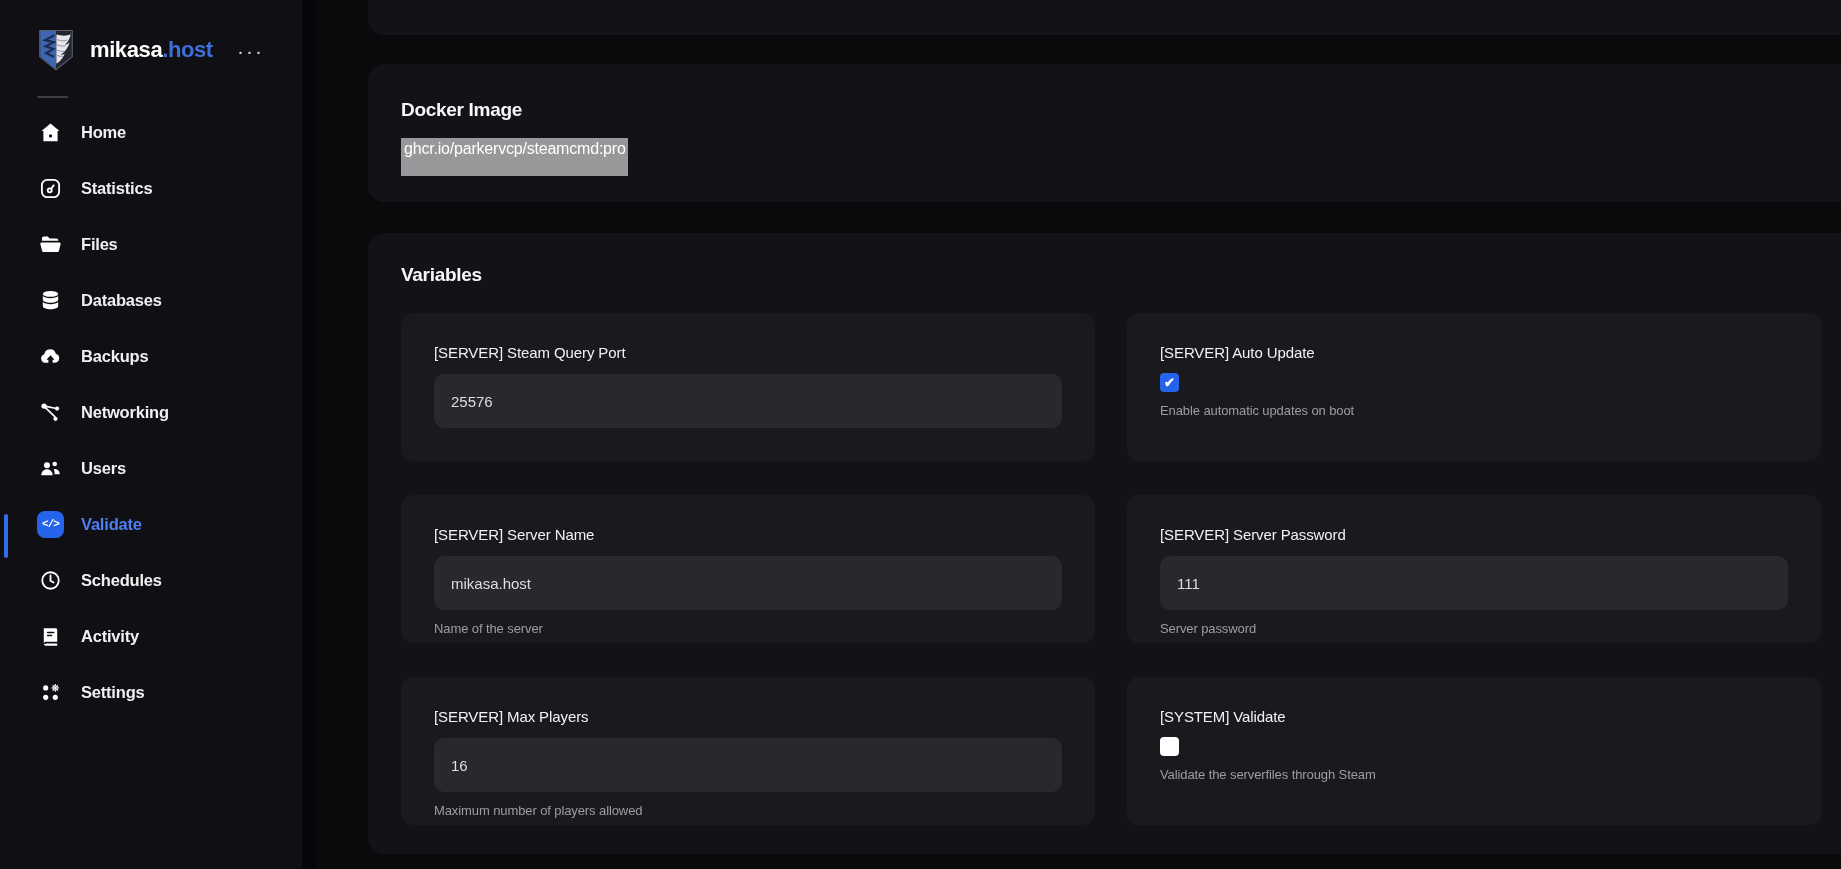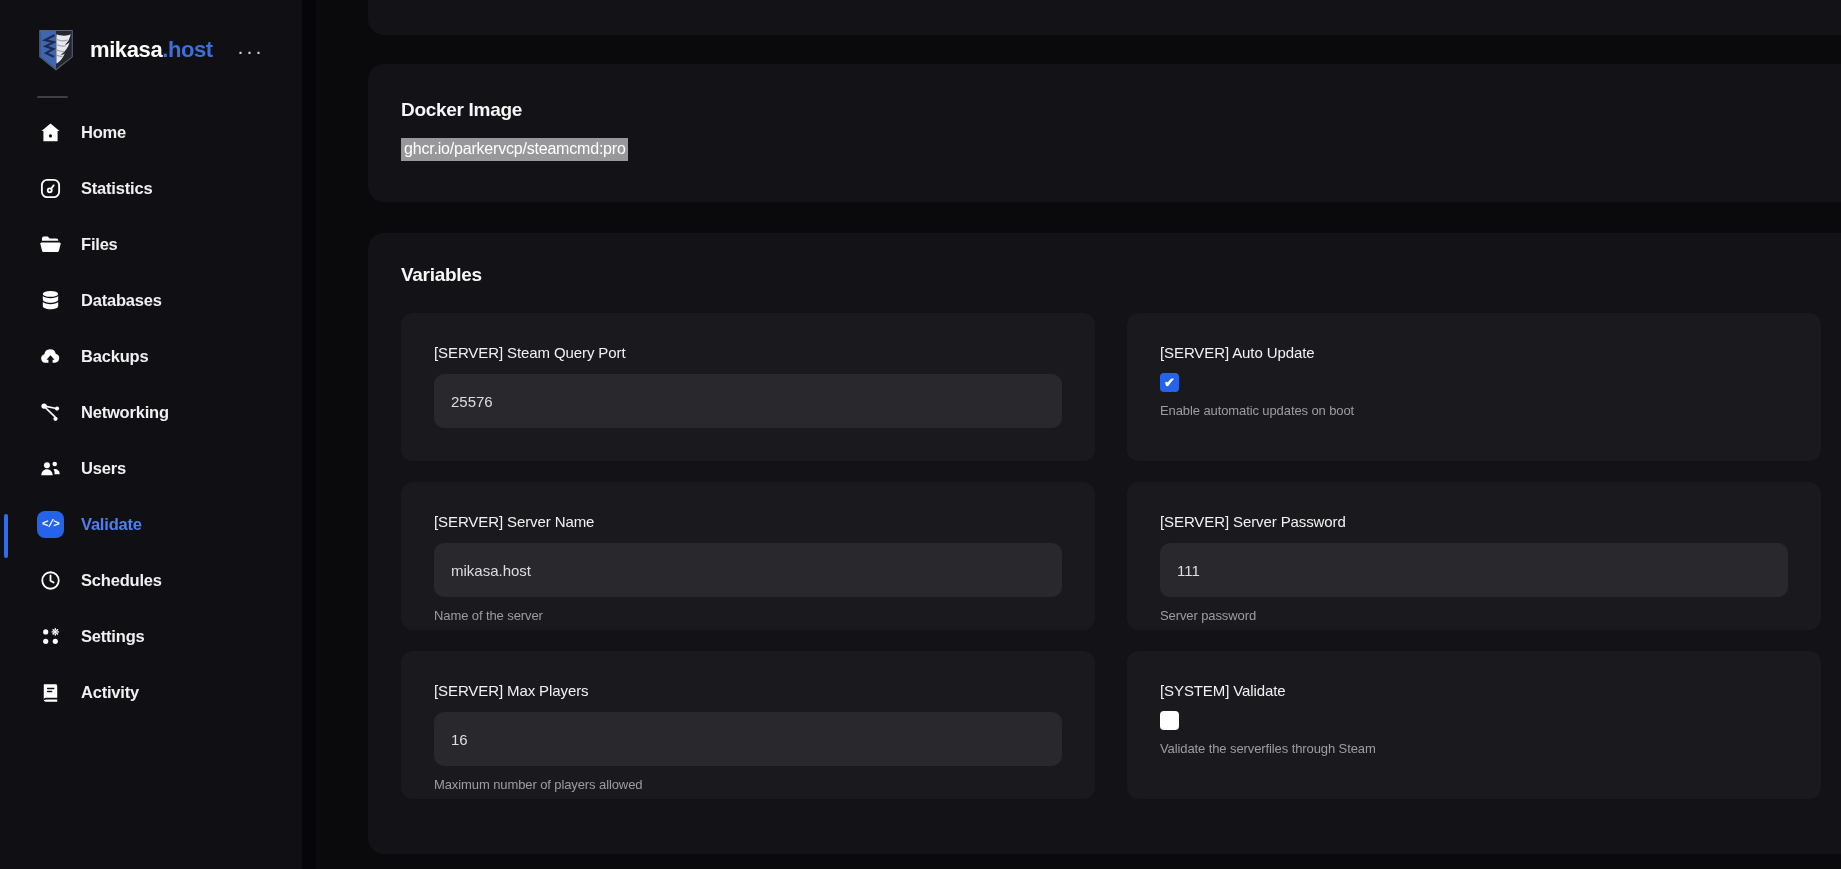--- a/index.html
+++ b/index.html
@@ -29,24 +29,24 @@
   
   .main { position:absolute; left:316px; top:0; right:0; bottom:0; background:#0a0a0c; }
   .section { position:absolute; left:52px; width:1524px; background:#131317; border-radius:16px; }
   .card-top-partial { top:-24px; height:59px; }
   .section-docker { top:64px; height:138px; padding:35px 33px; }
   .section-title { font-size:19px; font-weight:700; letter-spacing:-0.3px; color:#f7f7f9; }
   .docker-line { margin-top:17px; }
   .docker-image-value {
     display:inline-block; max-width:254px; overflow:hidden; white-space:nowrap;
     background:#98989b; color:#ffffff; font-size:16px; letter-spacing:-0.2px;
-    padding:2px 2px 3px 3px; vertical-align:top;
+    padding:2px 2px 18px 3px; vertical-align:top;
   }
   .section-vars { top:233px; height:621px; padding:31px 33px; }
-  .vars-grid { margin-top:27px; width:1420px; display:grid; grid-template-columns:1fr 1fr; gap:21px 32px; }
+  .vars-grid { margin-top:27px; width:1420px; display:grid; grid-template-columns:1fr 1fr; gap:34px 32px; }
   .vcard { background:#1a1a1e; border-radius:12px; padding:31px 33px; height:148px; }
   .vlabel { font-size:15px; font-weight:400; color:#f2f2f4; letter-spacing:-0.1px; }
   .vinput {
     display:block; width:100%; margin-top:13px; height:54px; background:#29292d;
     border:none; outline:none; border-radius:10px; padding:0 17px;
     color:#dedee1; font-size:15px; font-family:"Liberation Sans", sans-serif;
   }
   .vhelp { margin-top:11px; font-size:13px; color:#9c9ca3; letter-spacing:-0.1px; }
   .checkbox { margin-top:12px; width:19px; height:19px; border-radius:4px; background:#ffffff; display:flex; align-items:center; justify-content:center; cursor:pointer; }
   .checkbox .checkmark { display:none; color:#ffffff; font-size:13px; font-weight:700; line-height:1; }
@@ -153,41 +153,41 @@
           <svg viewBox="0 0 24 24" fill="none" stroke="#fff" stroke-width="1.9" stroke-linecap="round">
             <circle cx="12" cy="12" r="8.6"></circle>
             <path d="M12 6.8v5.4l3.2 1.9"></path>
           </svg>
         </span>
         <span class="nav-label">Schedules</span>
       </div>
       <div class="nav-item">
         <span class="nav-icon">
           <svg viewBox="0 0 24 24" fill="#fff">
+            <path d="M5 3.4h12.4c.9 0 1.6.7 1.6 1.6v12.6H7a2 2 0 0 0-2 2z"></path>
+            <path d="M5 19.6c0 1.1.9 2 2 2h12v-2.4H7a1.8 1.8 0 0 1-2 .4z"></path>
+            <path d="M9 7.9h6.4M9 11h4.2" stroke="#101014" stroke-width="1.5" stroke-linecap="round"></path>
+          </svg>
+        </span>
+        <span class="nav-label">Activity</span>
+      </div>
+      <div class="nav-item">
+        <span class="nav-icon">
+          <svg viewBox="0 0 24 24" fill="#fff">
             <circle cx="7" cy="7.2" r="2.7"></circle>
             <circle cx="7" cy="17" r="2.7"></circle>
             <circle cx="17" cy="17" r="2.7"></circle>
             <circle cx="17" cy="7.2" r="1.4"></circle>
             <g stroke="#fff" stroke-width="1.5" stroke-linecap="round">
               <path d="M17 3.9v1.2M17 9.3v1.2M13.7 7.2h1.2M19.1 7.2h1.2M14.7 4.9l.8.8M18.5 8.7l.8.8M19.3 4.9l-.8.8M15.5 8.7l-.8.8"></path>
             </g>
           </svg>
         </span>
         <span class="nav-label">Settings</span>
       </div>
-      <div class="nav-item">
-        <span class="nav-icon">
-          <svg viewBox="0 0 24 24" fill="#fff">
-            <path d="M5 3.4h12.4c.9 0 1.6.7 1.6 1.6v12.6H7a2 2 0 0 0-2 2z"></path>
-            <path d="M5 19.6c0 1.1.9 2 2 2h12v-2.4H7a1.8 1.8 0 0 1-2 .4z"></path>
-            <path d="M9 7.9h6.4M9 11h4.2" stroke="#101014" stroke-width="1.5" stroke-linecap="round"></path>
-          </svg>
-        </span>
-        <span class="nav-label">Activity</span>
-      </div>
     </nav>
 </aside>
 <div class="side-strip"></div>
 
 <main class="main">
 
   <div class="section card-top-partial"></div>
 
   <section class="section section-docker">
     <h2 class="section-title">Docker Image</h2>

